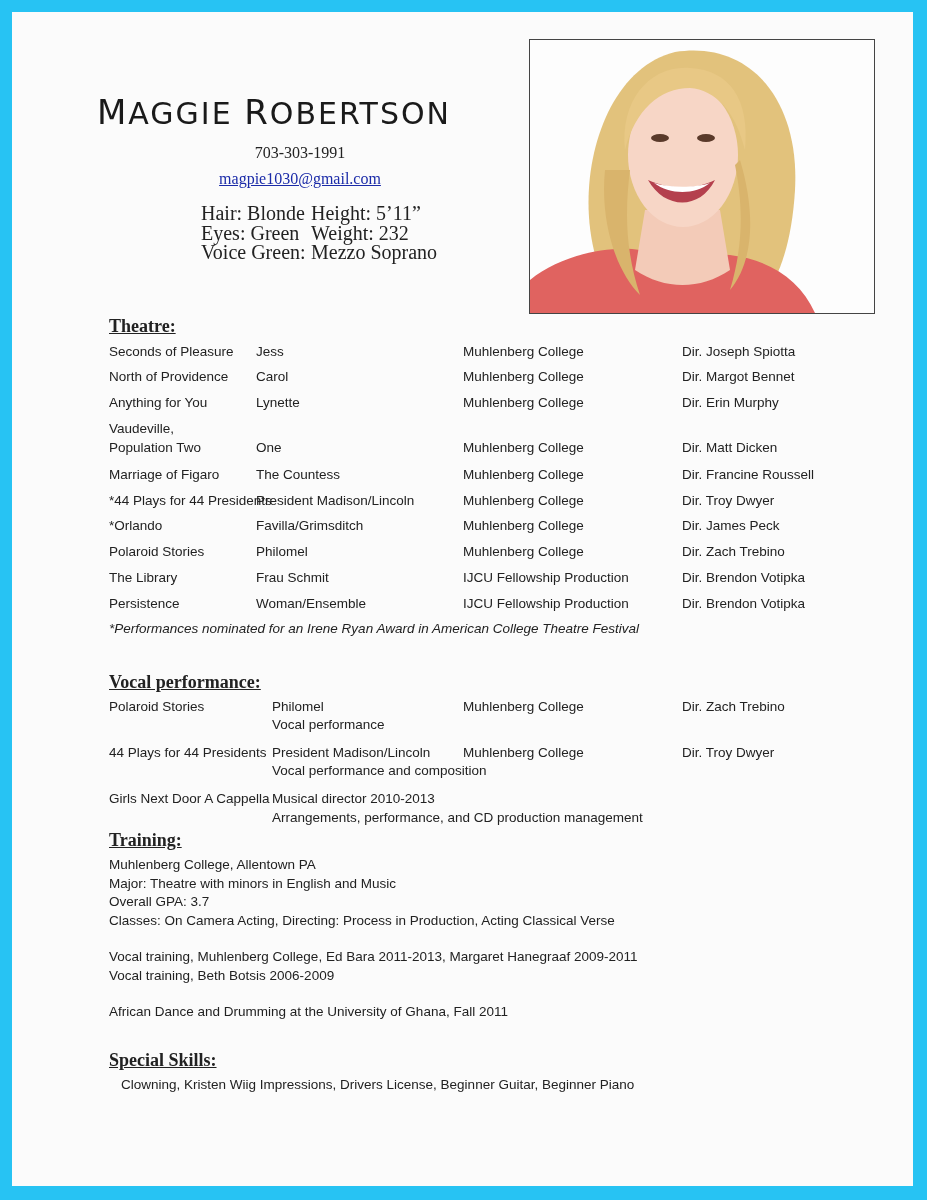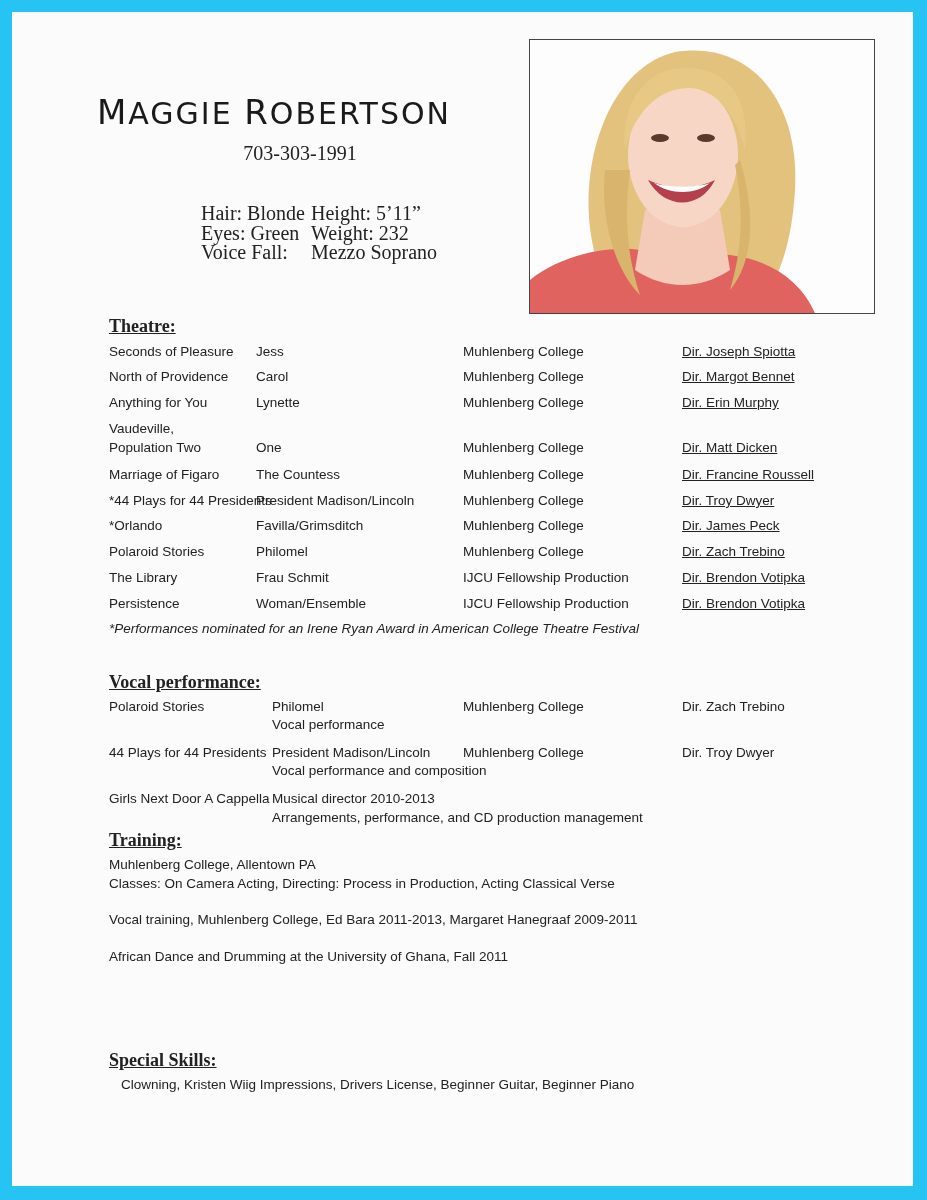--- a/index.html
+++ b/index.html
@@ -26,21 +26,21 @@
     color: #1a1a1a;
     white-space: nowrap;
   }
   .name .big { font-size: 34px; }
   .contact {
     position: absolute;
     left: 170px; top: 140px;
     width: 260px;
     text-align: center;
     font-family: "Liberation Serif", serif;
-    font-size: 20px;
+    font-size: 16px;
     color: #222;
     line-height: 26px;
   }
   .email { color: #1a2aa8; text-decoration: underline; }
   .stats {
     position: absolute;
     left: 201px; top: 204px;
     font-family: "Liberation Serif", serif;
     font-size: 20px;
     color: #222;
@@ -69,21 +69,21 @@
     position: absolute;
     left: 109px;
     font-size: 13.5px;
     color: #222;
     white-space: nowrap;
   }
   .row4 span { position: absolute; top: 0; }
   .row4 .a { left: 0; }
   .row4 .b { left: 147px; }
   .row4 .c { left: 354px; }
-  .row4 .d { left: 573px; text-decoration: underline; }
+  .row4 .d { left: 573px; }
   .note {
     position: absolute;
     left: 109px; top: 621px;
     font-size: 13.5px;
     font-style: italic;
     color: #222;
   }
   .vrow {
     position: absolute;
     left: 109px;
@@ -106,33 +106,34 @@
 
 <div class="page"></div>
 
 <div class="name">
   <span class="big">M</span><span>AGGIE</span>
   <span class="big">R</span><span>OBERTSON</span>
 </div>
 
 <div class="contact">
   <div>703-303-1991</div>
+  <div class="email">magpie1030@gmail.com</div>
 </div>
 
 <div class="stats">
   <div class="row">
       <span class="c1">Hair: Blonde</span>
       <span>Height: 5’11”</span>
     </div>
   <div class="row">
       <span class="c1">Eyes: Green</span>
       <span>Weight: 232</span>
     </div>
   <div class="row">
-      <span class="c1">Voice Fall:</span>
+      <span class="c1">Voice Green:</span>
       <span>Mezzo Soprano</span>
     </div>
 </div>
 
 <div class="photo">
   <svg width="344" height="273" viewBox="0 0 344 273">
     <rect width="344" height="273" fill="#fdfdfd"></rect>
 
     <path d="M70 230 C40 150 70 30 145 12 C220 0 270 60 265 150 C262 200 250 240 230 260 L90 260 Z" fill="#e2c27c"></path>
 
@@ -239,21 +240,24 @@
 </div>
 <div class="vrow" style="top:791px;">
   <span style="left:0;top:0;">Girls Next Door A Cappella</span>
   <span style="left:163px;top:0;">Musical director 2010-2013</span>
   <span style="left:163px;top:19px;">Arrangements, performance, and CD production management</span>
 </div>
 
 <div class="section-title" style="top:830px;">Training:</div>
 <div class="lines" style="top:856px;">
   <div>Muhlenberg College, Allentown PA</div>
+  <div>Major:  Theatre with minors in English and Music</div>
+  <div>Overall GPA: 3.7</div>
   <div>Classes: On Camera Acting, Directing: Process in Production, Acting Classical Verse</div>
   <div style="height:18px;"></div>
   <div>Vocal training, Muhlenberg College, Ed Bara 2011-2013, Margaret Hanegraaf 2009-2011</div>
+  <div>Vocal training, Beth Botsis 2006-2009</div>
   <div style="height:18px;"></div>
   <div>African Dance and Drumming at the University of Ghana, Fall 2011</div>
 </div>
 
 <div class="section-title" style="top:1050px;">Special Skills:</div>
 <div class="lines" style="top:1076px;margin-left:12px;">Clowning, Kristen Wiig Impressions, Drivers License, Beginner Guitar, Beginner Piano</div>
 
 </body></html>

